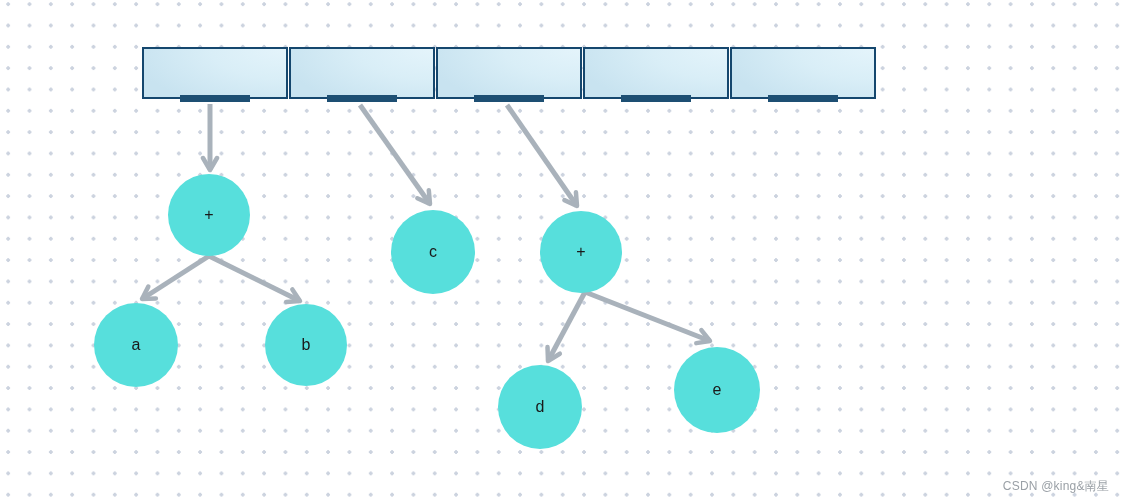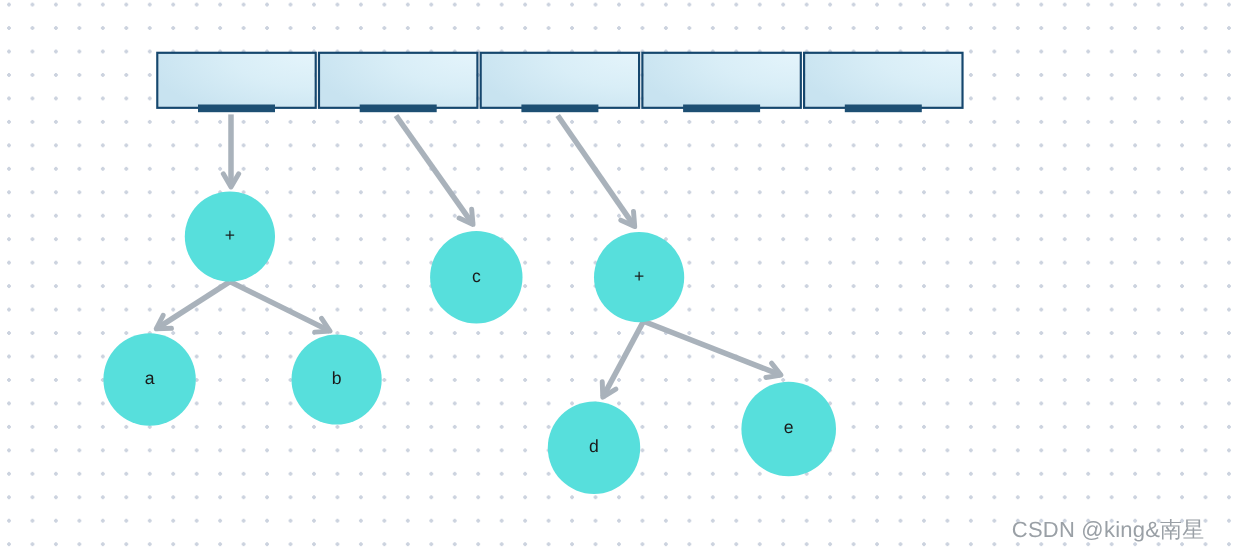--- a/index.html
+++ b/index.html
@@ -54,23 +54,23 @@
     align-items: center;
     justify-content: center;
   }
   .node-label {
     font-size: 16px;
     color: var(--node-text, #1a1a1a);
     line-height: 1;
   }
   .watermark {
     position: absolute;
-    right: 27px;
+    right: 13px;
     bottom: 8px;
-    font-size: 20px;
+    font-size: 12px;
     color: var(--wm, #9aa0a6);
     letter-spacing: 0.2px;
     user-select: none;
   }
 </style>
 </head>
 <body>
 
 <div class="canvas">
 

